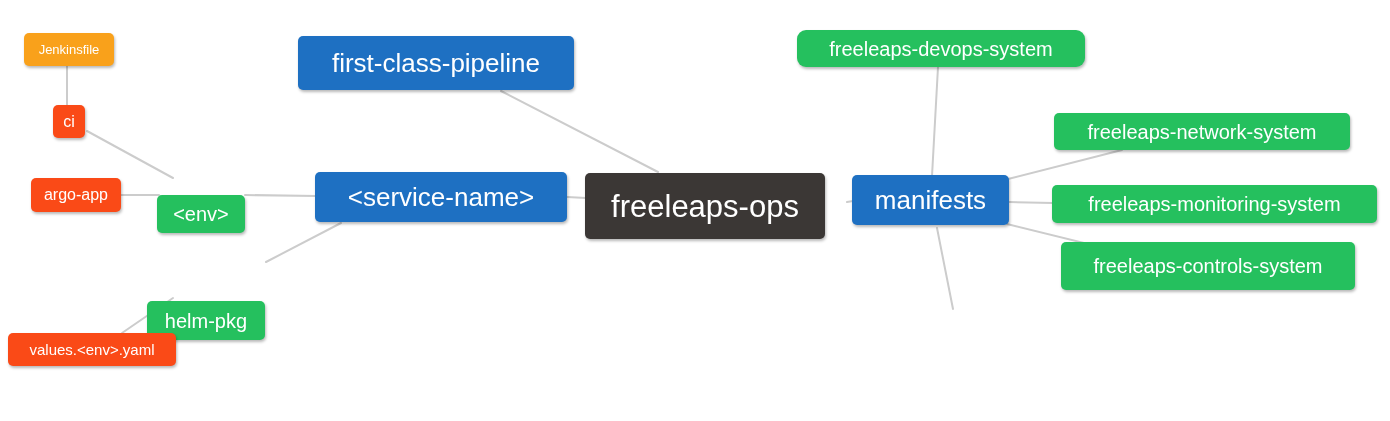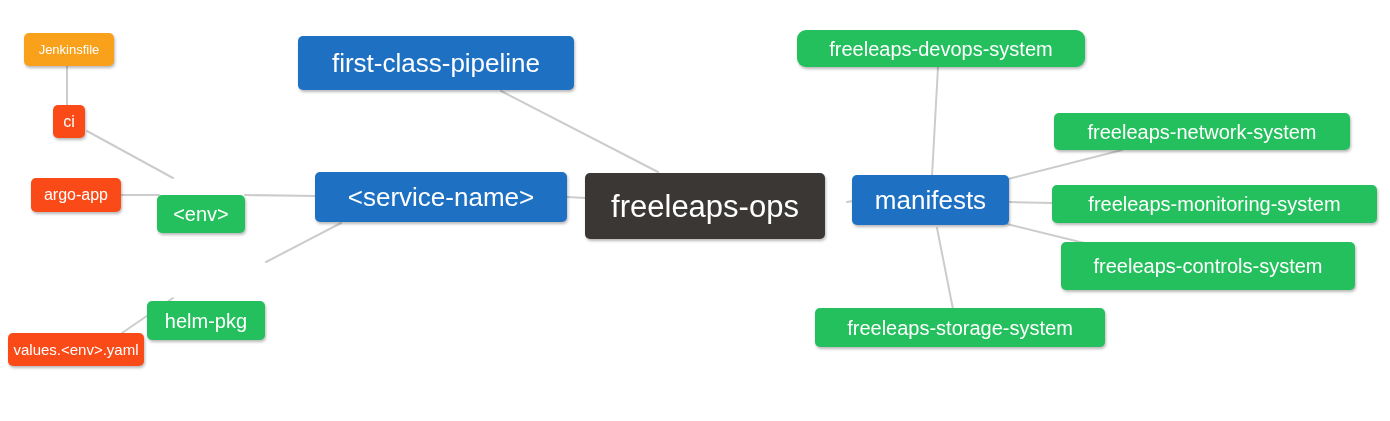--- a/index.html
+++ b/index.html
@@ -76,29 +76,28 @@
   <div class="node red" style="left:31px;  top:178px; width:90px;  height:34px; font-size:16px;">argo-app</div>
 
   <div class="node green" style="left:157px; top:176px; width:88px;  height:38px; font-size:20px;margin-top:19px;">&lt;env&gt;</div>
 
   <div class="node blue" style="left:298px; top:36px;  width:276px; height:54px; font-size:26px;">first-class-pipeline</div>
 
   <div class="node blue" style="left:315px; top:172px; width:252px; height:50px; font-size:26px;">&lt;service-name&gt;</div>
 
   <div class="node green" style="left:147px; top:257px; width:118px; height:39px; font-size:20px;margin-top:44px;">helm-pkg</div>
 
-  <div class="node red" style="left:8px;   top:333px; width:136px; height:33px; font-size:15px;">values.&lt;env&gt;.yaml</div>
+  <div class="node red" style="left:8px;   top:333px; width:168px; height:33px; font-size:15px;">values.&lt;env&gt;.yaml</div>
 
   <div class="node dark" style="left:585px; top:173px; width:240px; height:66px; font-size:31px;">freeleaps-ops</div>
 
   <div class="node blue" style="left:852px; top:175px; width:157px; height:50px; font-size:26px;">manifests</div>
 
   <div class="node green" style="left:797px; top:30px;  width:288px; height:37px; font-size:20px;border-radius:9px;">freeleaps-devops-system</div>
 
   <div class="node green" style="left:1054px;top:113px; width:296px; height:37px; font-size:20px;text-align:center;">freeleaps-network-system</div>
 
   <div class="node green" style="left:1052px;top:185px; width:325px; height:38px; font-size:20px;">freeleaps-monitoring-system</div>
 
   <div class="node green" style="left:1061px;top:242px; width:294px; height:48px; font-size:20px;">freeleaps-controls-system</div>
 
-  <div class="node green" style="left:815px; top:308px; width:290px; height:39px; font-size:20px;">freeleaps-storage-system</div>
 
 </div>
 
 </body></html>

